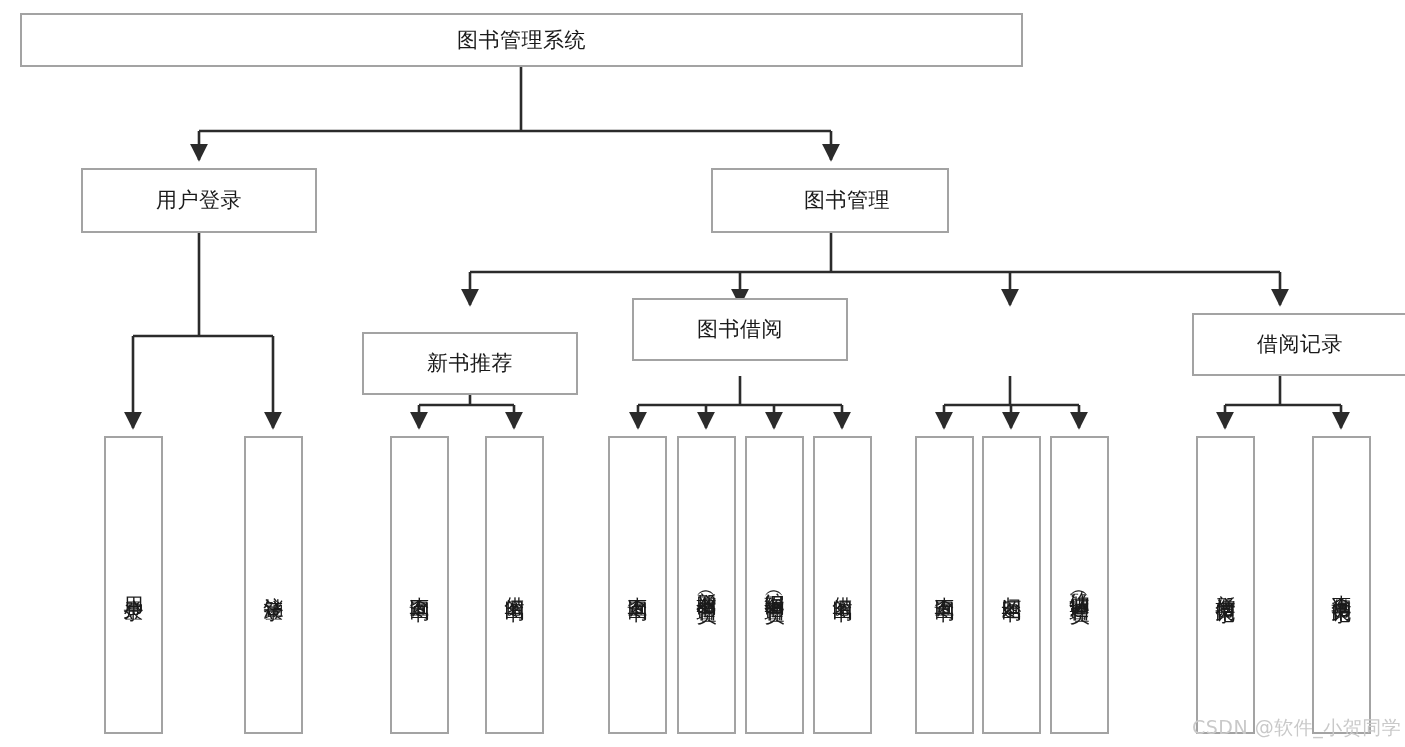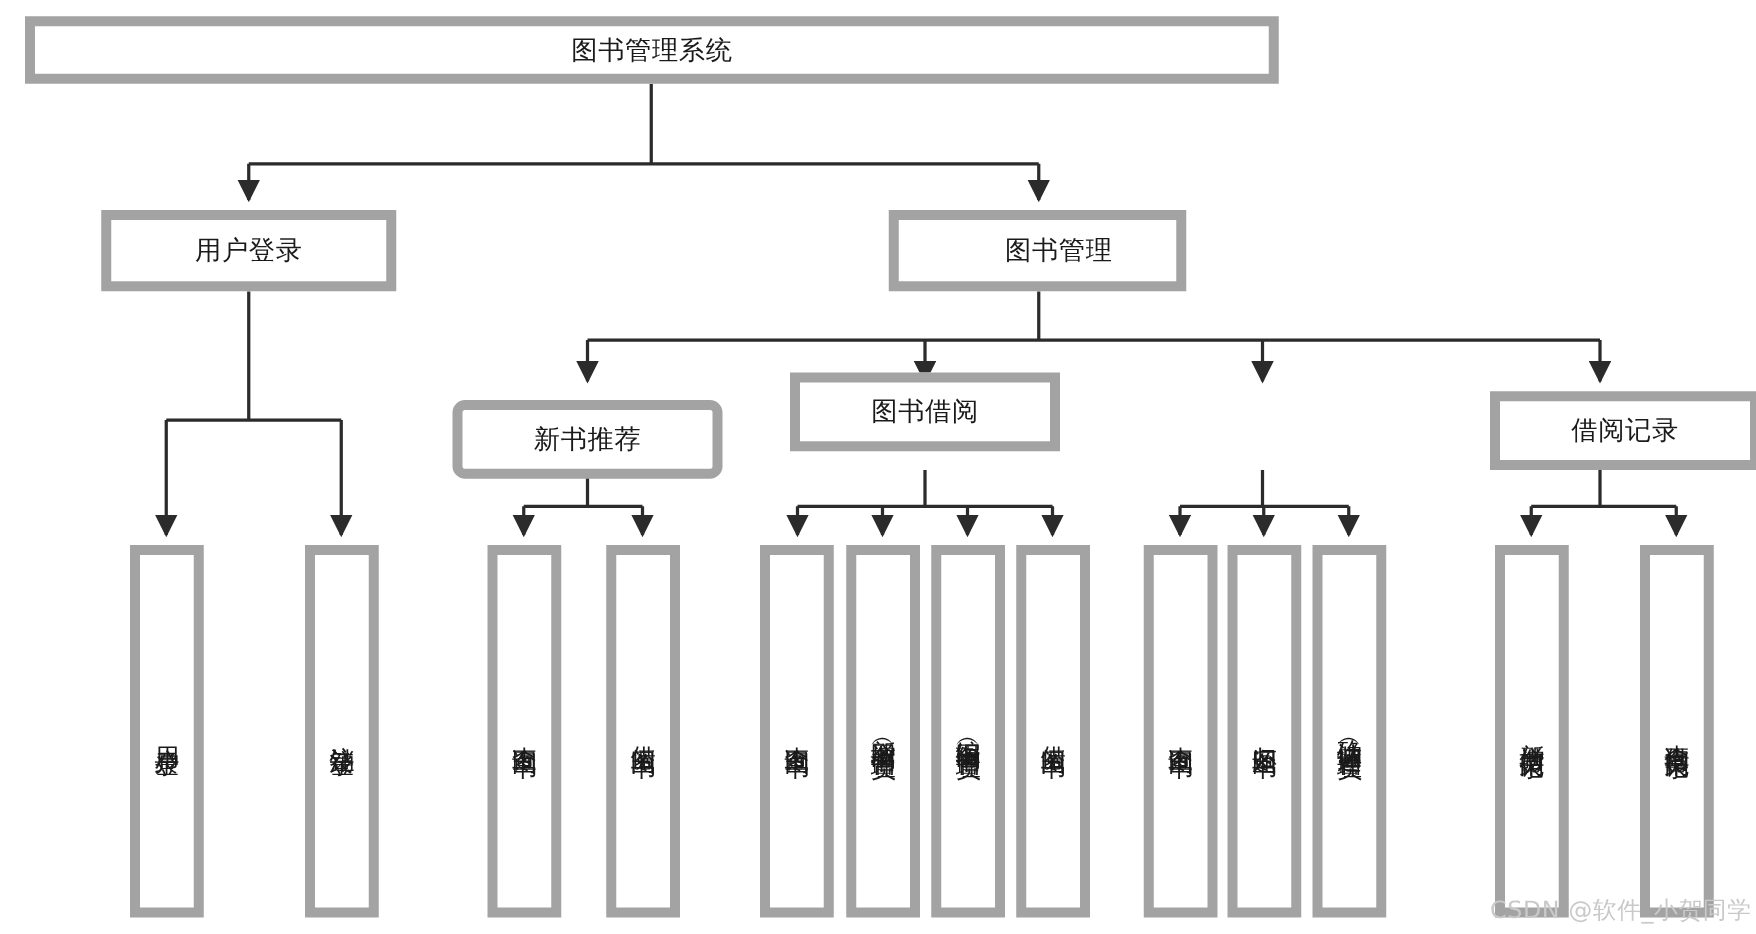--- a/index.html
+++ b/index.html
@@ -21,21 +21,21 @@
     left: 0;
     top: 0;
     width: 1405px;
     height: 747px;
     pointer-events: none;
   }
   .node {
     position: absolute;
     box-sizing: border-box;
     background: #ffffff;
-    border: 8px solid #a3a3a3;
+    border: 2px solid #a3a3a3;
     display: flex;
     align-items: center;
     justify-content: center;
     color: #1a1a1a;
   }
   .node .label {
     font-size: 21px;
     line-height: 1.15;
     letter-spacing: 0.5px;
     white-space: nowrap;
@@ -124,21 +124,21 @@
     <span class="label">图书管理系统</span>
   </div>
 
   <div class="node" style="left:81px; top:168px; width:236px; height:65px;">
     <span class="label">用户登录</span>
   </div>
   <div class="node" style="left:711px; top:168px; width:238px; height:65px;padding-left:34px;">
     <span class="label">图书管理</span>
   </div>
 
-  <div class="node" style="left:362px; top:320px; width:216px; height:63px;border-radius:10px;">
+  <div class="node" style="left:362px; top:332px; width:216px; height:63px;">
     <span class="label">新书推荐</span>
   </div>
   <div class="node" style="left:632px; top:298px; width:216px; height:63px;">
     <span class="label">图书借阅</span>
   </div>
   <div class="node" style="left:1172px; top:313px; width:216px; height:63px;margin-left:20px;">
     <span class="label">借阅记录</span>
   </div>
 
   <div class="node vertical" style="left:104px; top:436px; width:59px; height:298px;">

